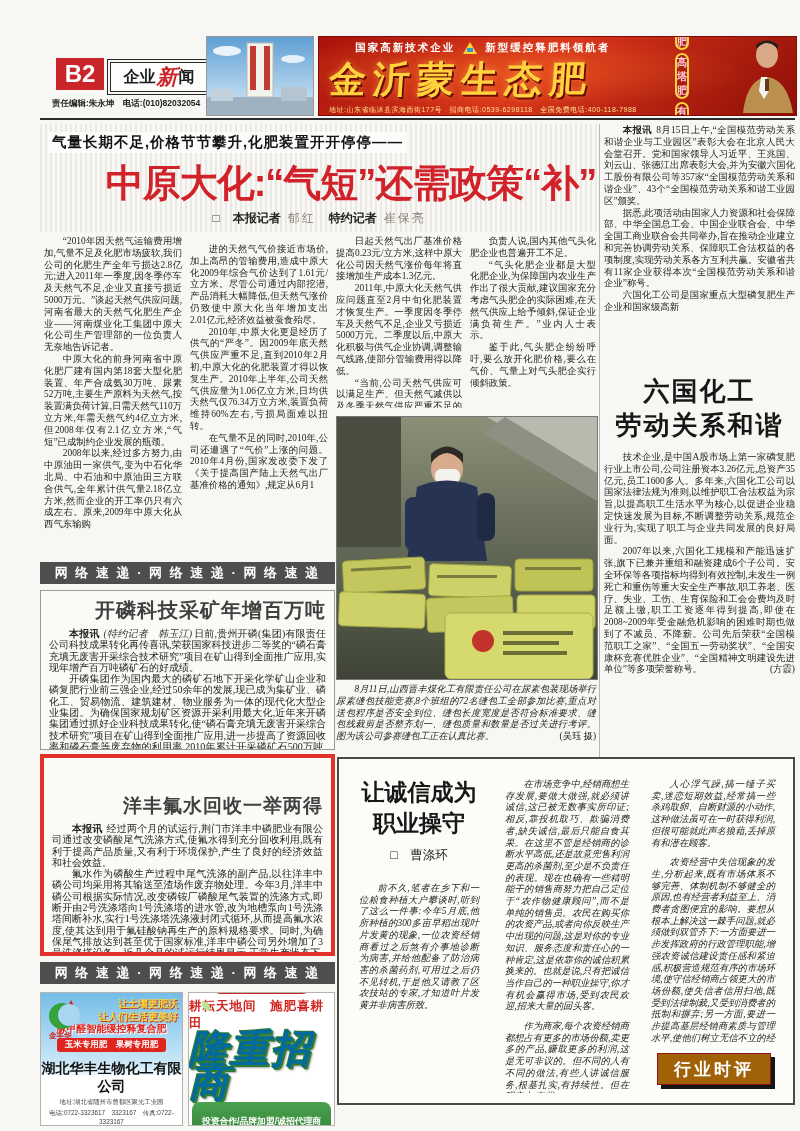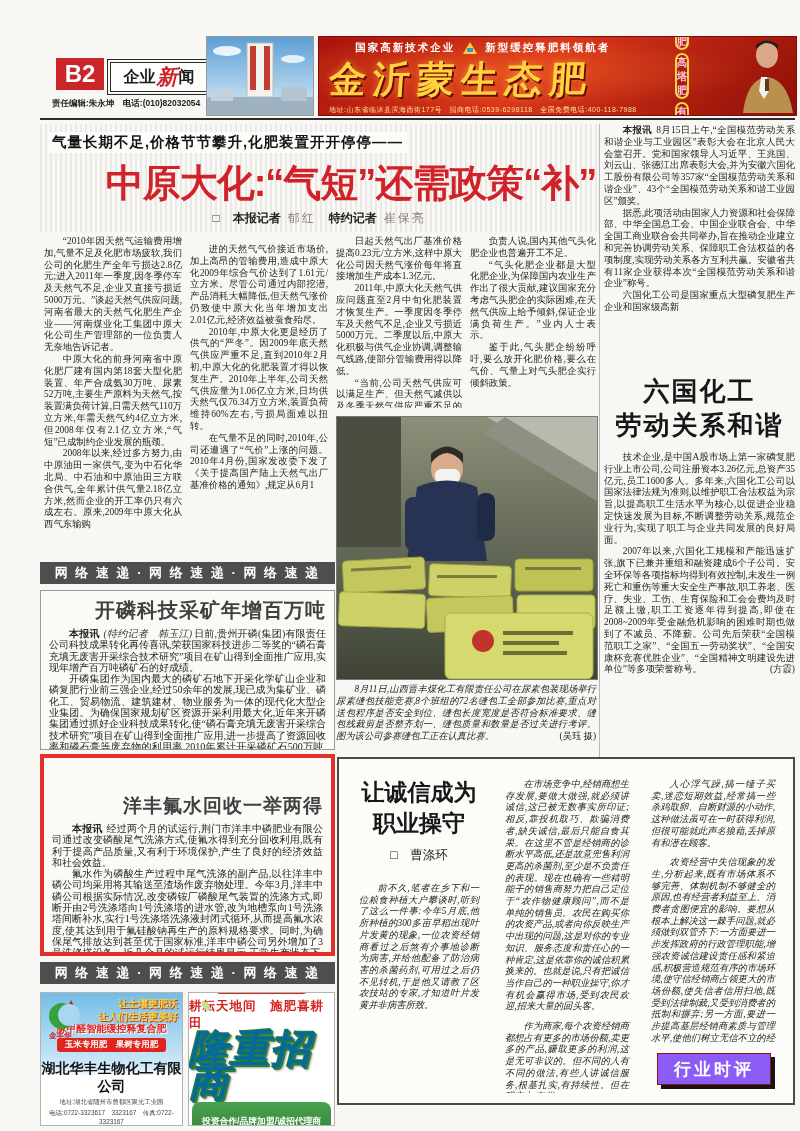--- a/index.html
+++ b/index.html
@@ -90,21 +90,21 @@
   
   .integrity{left:337px;top:757px;width:458px;height:348px;border:2px solid #4a4a4a;background:#fcfcf9;box-sizing:border-box;}
   .int-title{position:absolute;left:10px;top:18px;width:140px;text-align:center;font-weight:900;font-size:23px;line-height:31px;
              color:#171717;font-family:"Liberation Sans",sans-serif;}
   .int-byline{position:absolute;left:10px;top:88px;width:140px;text-align:center;font-size:12.5px;color:#222;}
   .int-col{position:absolute;overflow:hidden;font-size:9.3px;line-height:11.7px;text-align:justify;font-style:italic;color:#222;}
   .int-col p{margin:8px;text-indent:2em;}
   .ic1{left:12px;top:116px;width:136px;height:216px;}
   .ic2{left:158px;top:12px;width:140px;height:322px;}
   .ic3{left:304px;top:12px;width:140px;height:272px;}
-  .badge{position:absolute;left:318px;top:294px;width:112px;height:30px;background:#8b5cf6;color:#fff;
+  .badge{position:absolute;left:318px;top:294px;width:112px;height:30px;background:#a16207;color:#fff;
          display:flex;align-items:center;justify-content:center;font-family:"Liberation Sans",sans-serif;
          font-weight:900;font-size:17px;letter-spacing:3px;box-shadow:4px 4px 0 #161616;border:1px solid #8c1317;}
 
   
   .ad1{left:40px;top:992px;width:143px;height:134px;border:1px solid #b5b3ae;box-sizing:border-box;overflow:hidden;
        background:linear-gradient(#74bde8,#cfe9f8 55%,#eef7fd 62%,#fff 62%);display:flex;flex-direction:column;}
   .ad1-sky{height:50px;position:relative;}
   .ad1-slogans{position:absolute;right:4px;top:4px;text-align:right;font-weight:900;font-size:10px;line-height:13px;
                color:#f5d73f;font-family:"Liberation Sans",sans-serif;text-shadow:1px 1px 0 #c23a1d;}
   .crescent{position:absolute;left:8px;top:10px;width:26px;height:26px;border-radius:50%;background:#36a23c;}

